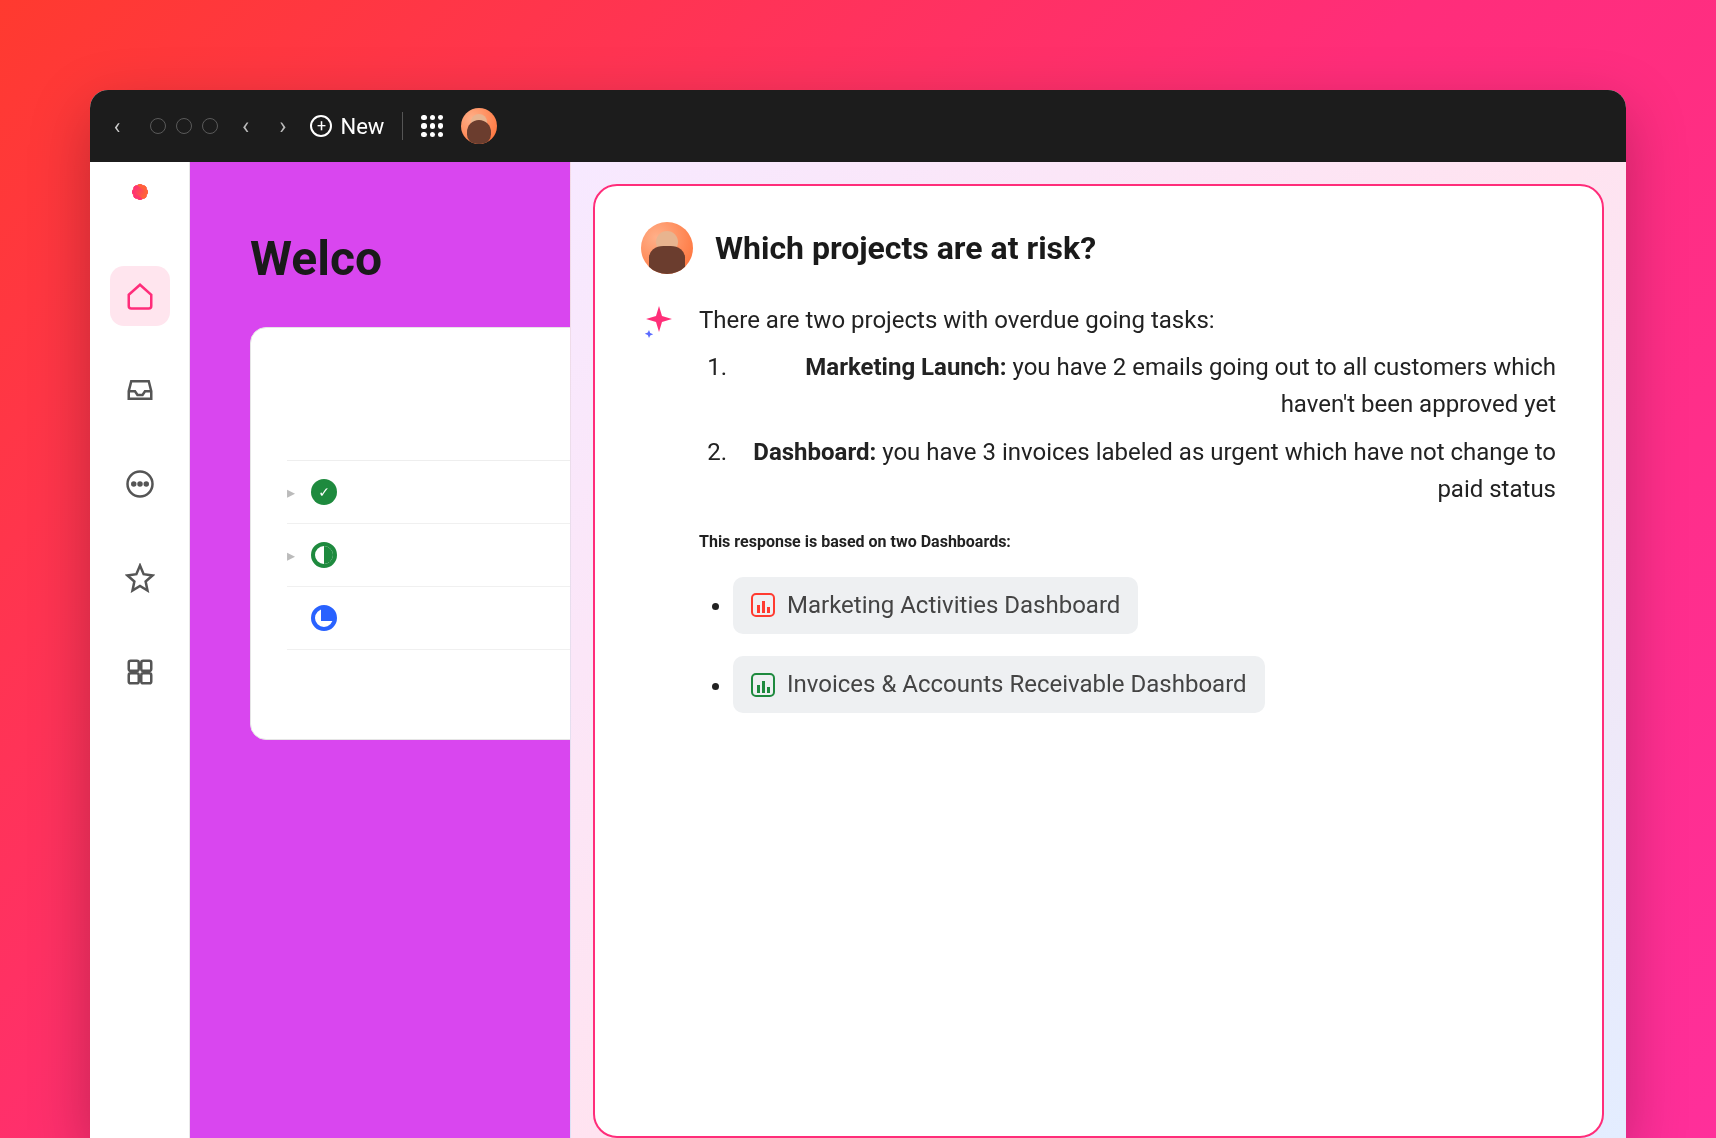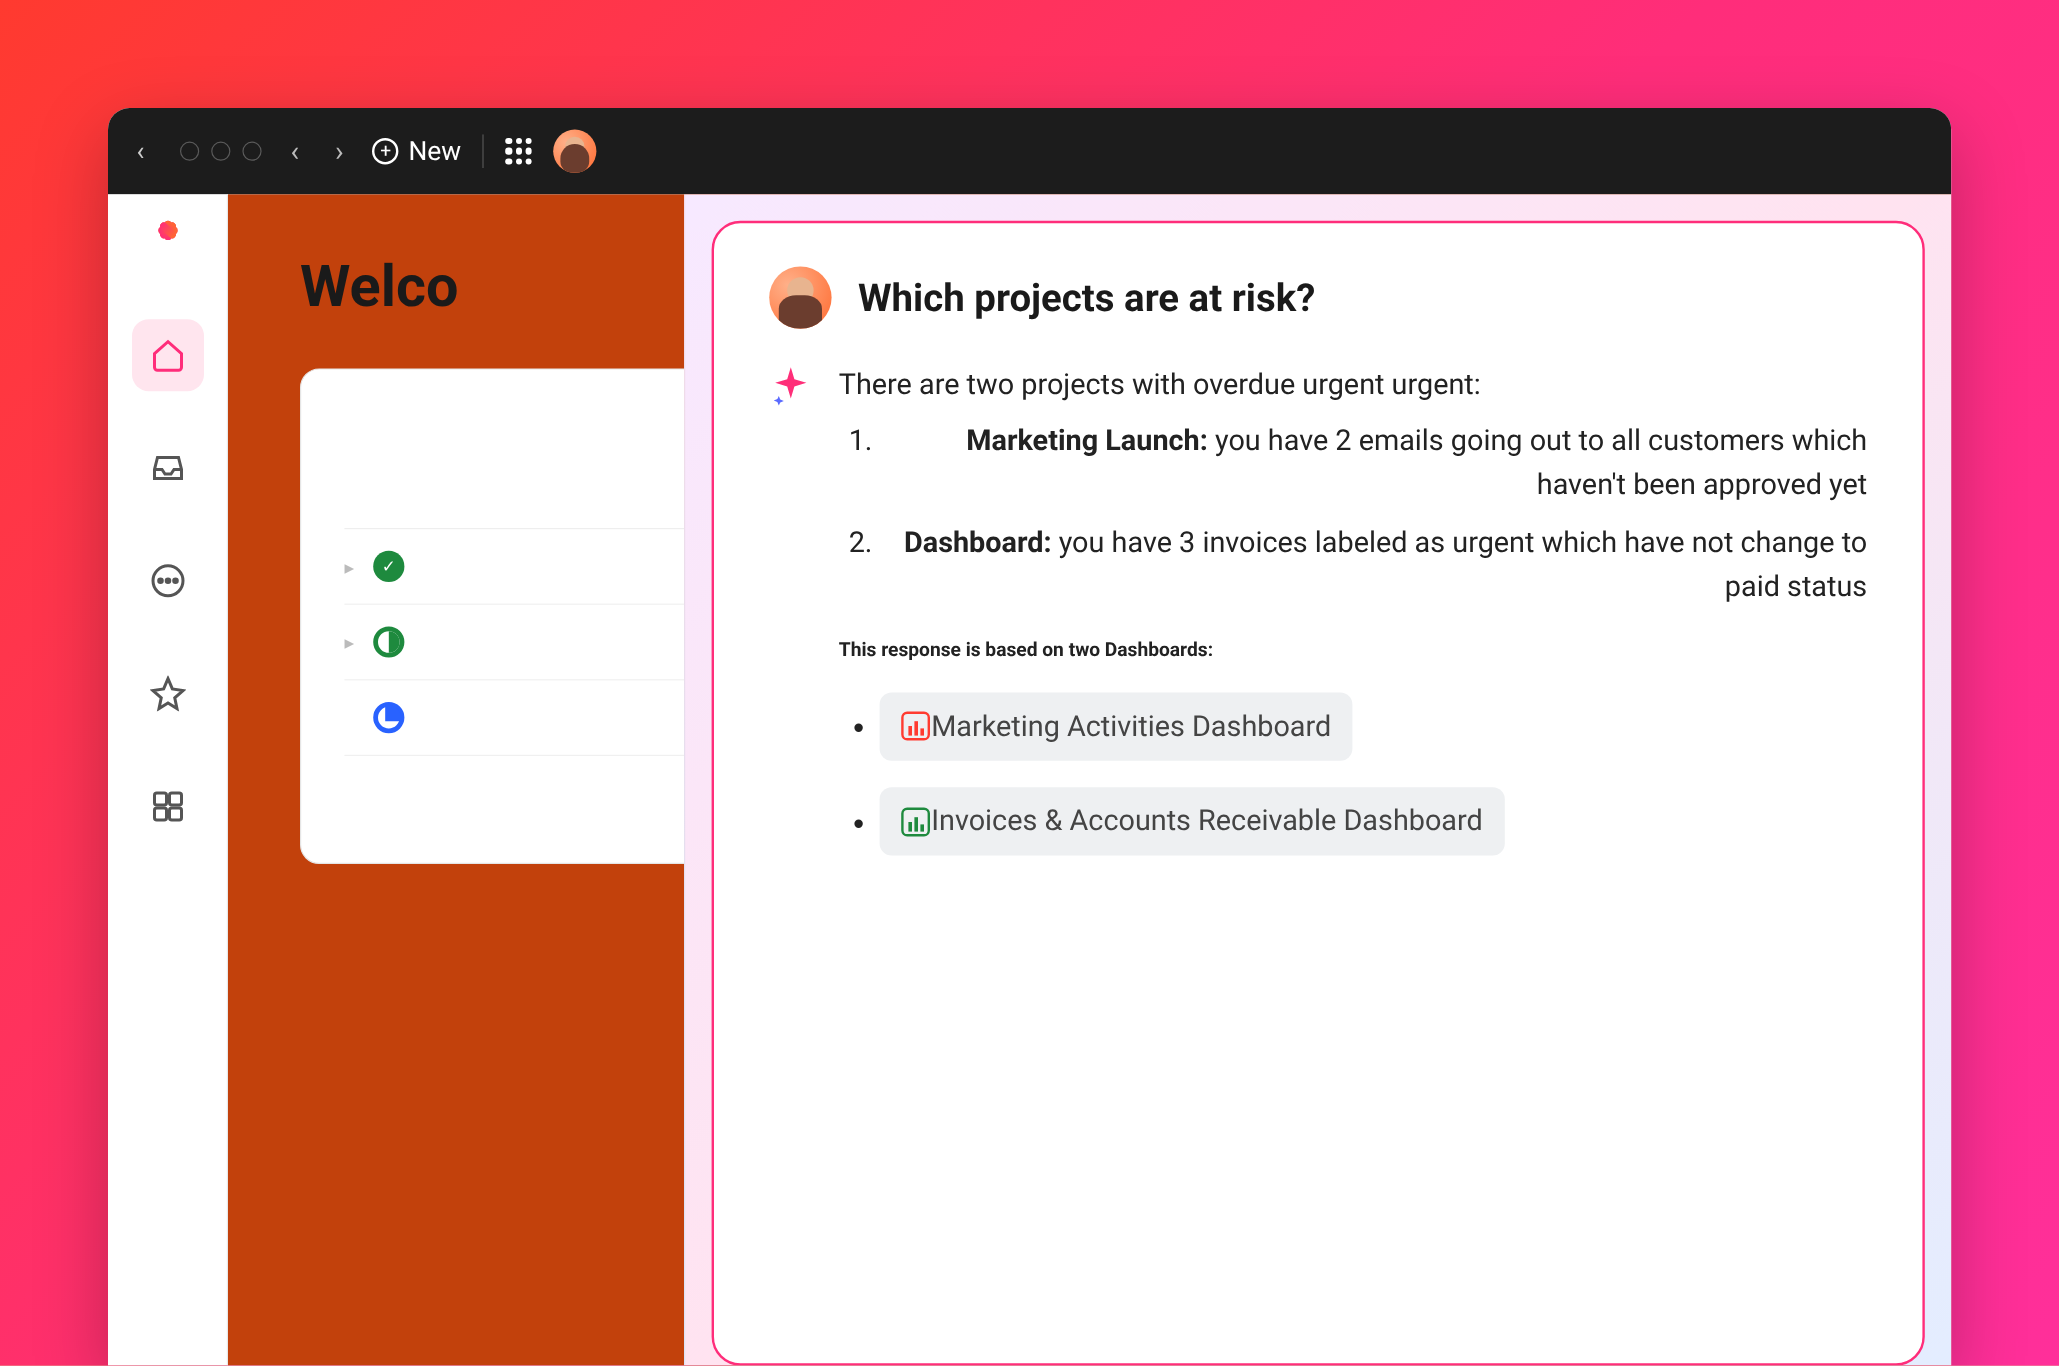--- a/index.html
+++ b/index.html
@@ -61,21 +61,21 @@
   width:100px; background:#fff; border-right:1px solid #e8e8e8;
   display:flex; flex-direction:column; align-items:center; padding-top:22px; gap:34px;
 }
 .logo-burst { width:48px; height:48px; position:relative; }
 .logo-burst span { position:absolute; left:50%; top:50%; width:6px; height:16px; background:linear-gradient(#ff2d7a,#ff6a2f); border-radius:3px; transform-origin: center -8px; }
 .sb-item { width:60px; height:60px; border-radius:14px; display:flex; align-items:center; justify-content:center; cursor:pointer; }
 .sb-item.active { background:#ffe5ee; }
 .sb-item svg { width:30px; height:30px; stroke:#555; fill:none; stroke-width:2; }
 .sb-item.active svg { stroke:#ff2d7a; }
 
-.main { flex:1; position:relative; padding:48px 60px; background:#c2410c; }
+.main { flex:1; position:relative; padding:68px 60px; background:#d946ef; }
 .welcome { font-size:48px; font-weight:700; color:#1a1a1a; margin-bottom:40px; }
 .card {
   background:#fff; border:1px solid #e5e5e5; border-radius:16px; padding:28px 36px;
   width:520px;
   text-align:right;
 }
 .card-title { font-size:32px; font-weight:700; color:#222; margin-bottom:24px; }
 .col-head { font-size:24px; color:#888; padding-bottom:14px; border-bottom:1px solid #eee; }
 .row { display:flex; align-items:center; gap:16px; padding:18px 0; border-bottom:1px solid #f0f0f0; }
 .caret { color:#bbb; font-size:16px; }
@@ -107,21 +107,21 @@
 .spark { width:36px; height:36px; flex-shrink:0; position:relative; margin-top:2px; }
 .spark svg { width:36px; height:36px; }
 .a-body { font-size:24px; color:#222; line-height:1.55; }
 .a-body ol { margin:10px 0 22px 34px; }
 .a-body ol li { margin-bottom:10px;text-align:right; }
 .a-body ol li b { font-weight:700; }
 .based { font-size:16px; font-weight:700; color:#222; margin:14px 0 22px 0; }
 .dash-list { list-style:disc; margin-left:34px; }
 .dash-list li { margin-bottom:22px; }
 .chip {
-  display:inline-flex; align-items:center; gap:1px;
+  display:inline-flex; align-items:center; gap:12px;
   background:#eef0f2; border-radius:10px; padding:10px 18px;
   font-size:24px; color:#444;
 }
 .chip .dash-ico { width:24px; height:24px; border:2.5px solid; border-radius:5px; display:flex; align-items:flex-end; justify-content:center; gap:2px; padding:2px; }
 .chip .dash-ico span { width:3px; background:currentColor; }
 .chip.red .dash-ico { color:#ff3b30; border-color:#ff3b30; }
 .chip.green .dash-ico { color:#1e8a3e; border-color:#1e8a3e; }
 .ask-row {
   margin-top:auto; display:flex; align-items:center; gap:16px;
   border:2px solid #ff2d7a; border-radius:18px; padding:16px 16px 16px 26px;
@@ -250,21 +250,21 @@
                   <path d="M8 26l1.2 3 3 1.2-3 1.2L8 34l-1.2-3-3-1.2 3-1.2z" fill="#5b6bff"></path>
                   <defs>
                     <linearGradient id="g" x1="0" y1="0" x2="36" y2="36">
                       <stop stop-color="#ff2d7a"></stop>
                       <stop offset="1" stop-color="#ff9a2f"></stop>
                     </linearGradient>
                   </defs>
                 </svg>
             </div>
             <div class="a-body">
-              <div>There are two projects with overdue urgent urgent:</div>
+              <div>There are two projects with overdue going tasks:</div>
               <ol>
                 <li><b>Marketing Launch:</b> <span>you have 2 emails going out to all customers which haven't been approved yet</span></li>
                 <li><b>Dashboard:</b> <span>you have 3 invoices labeled as urgent which have not change to paid status</span></li>
               </ol>
               <div class="based">This response is based on two Dashboards:</div>
               <ul class="dash-list">
                 <li>
                   <span class="chip red">
                     <span class="dash-ico">
                         <span style="height:8px"></span>

